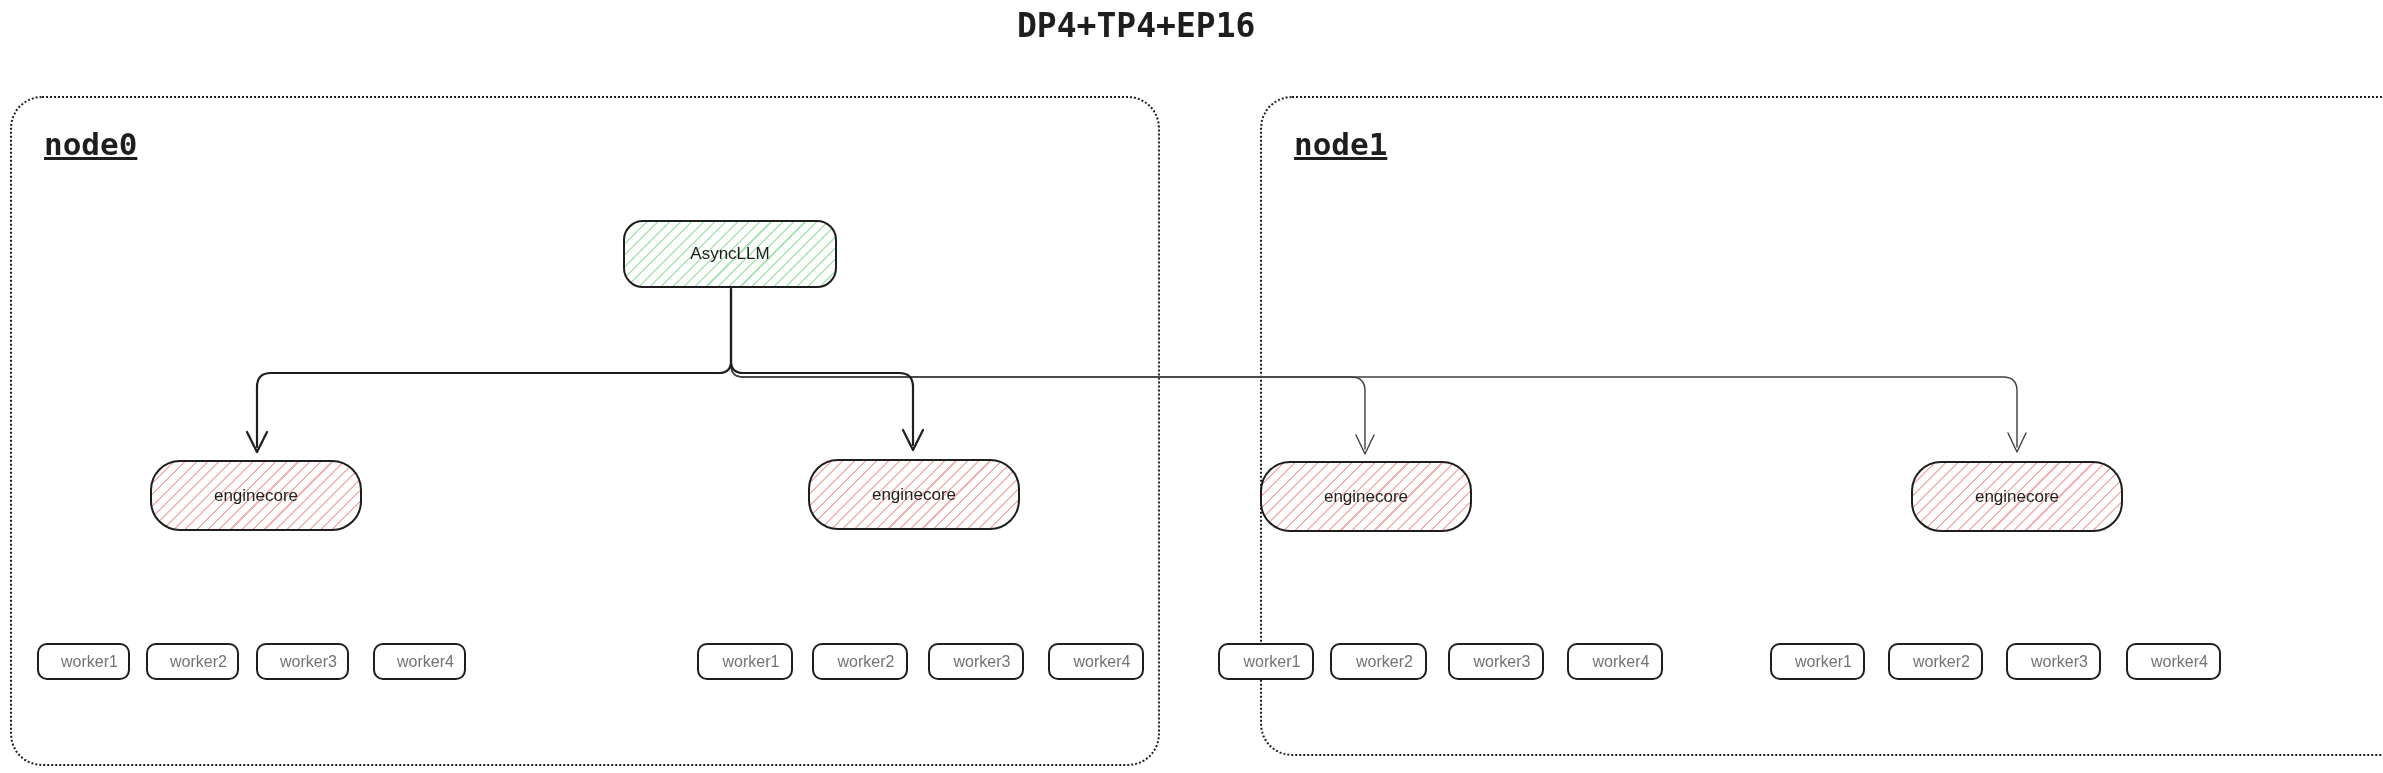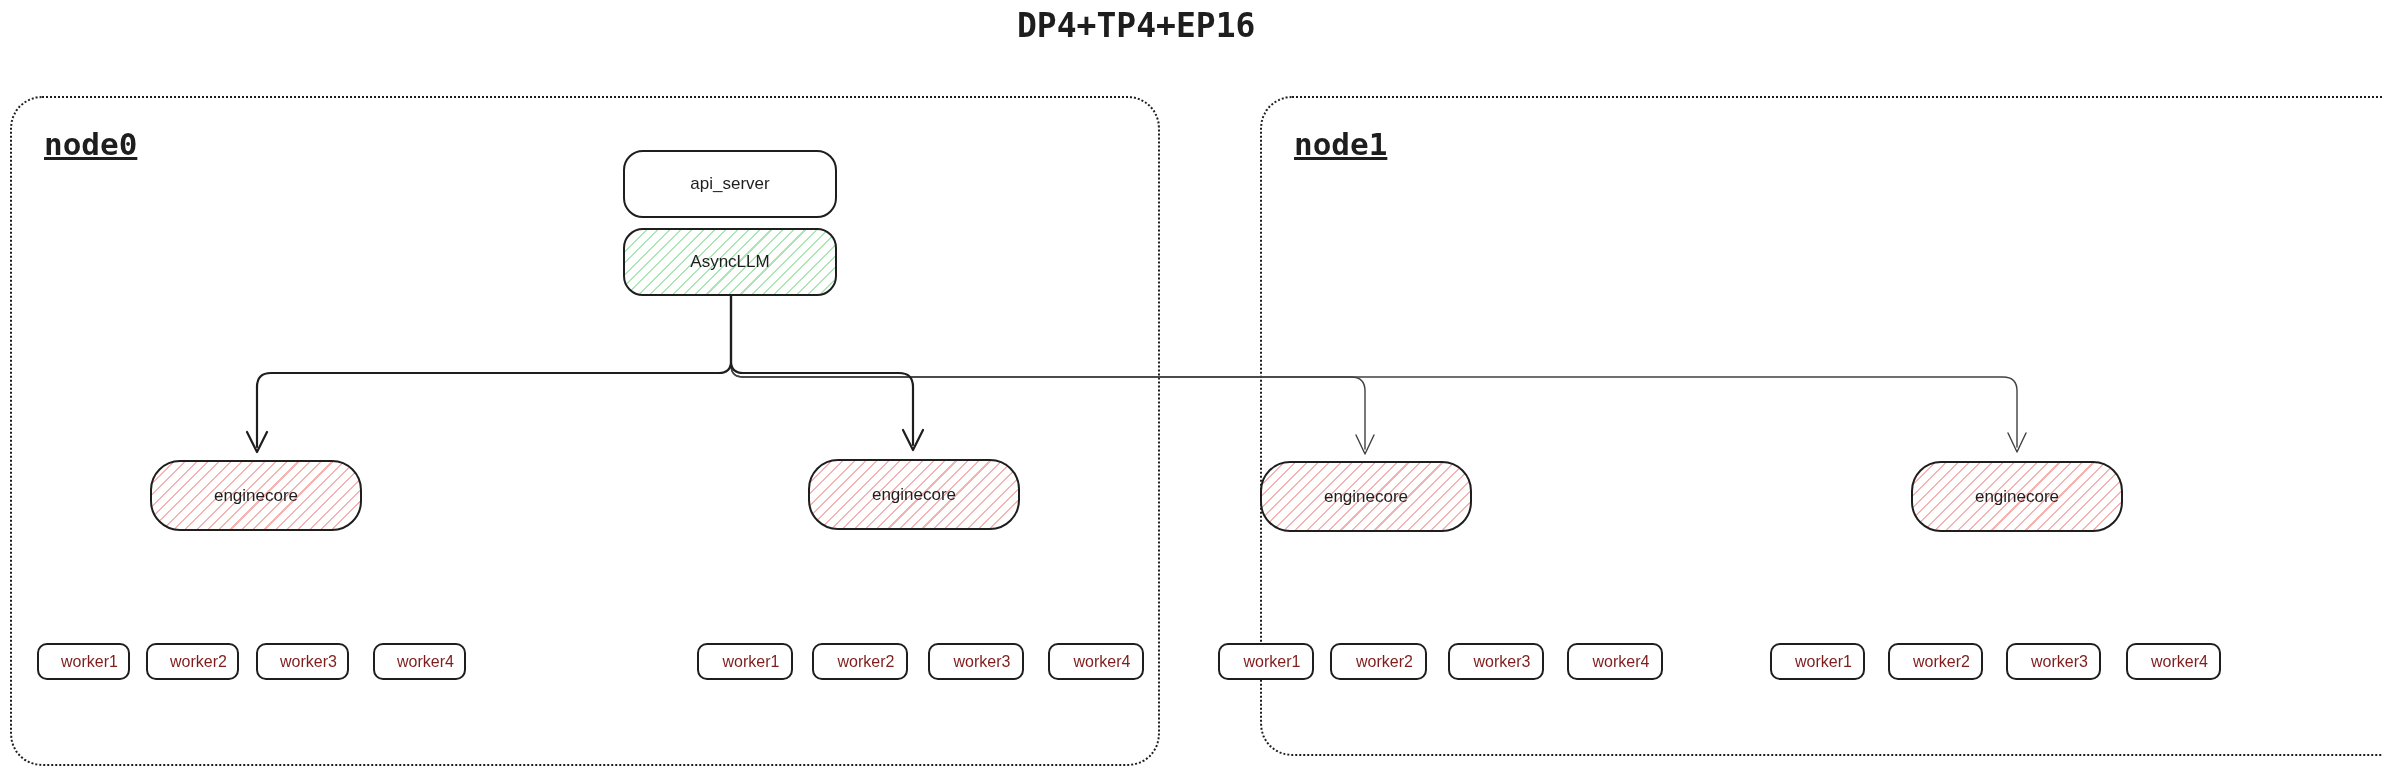--- a/index.html
+++ b/index.html
@@ -57,35 +57,34 @@
   .apiserver{left:623px;top:150px;width:214px;height:68px;border-radius:20px;}
   .asyncllm{left:623px;top:220px;width:214px;height:68px;border-radius:20px;}
   .engine{width:212px;height:71px;border-radius:30px;}
   .engine1{left:150px;top:460px;}
   .engine2{left:808px;top:459px;}
   .engine3{left:1260px;top:461px;}
   .engine4{left:1911px;top:461px;}
   .hatch-green{
     background-color:#ffffff;
     background-image:repeating-linear-gradient(135deg, transparent 0px, transparent 6.5px, #abe7b5 6.5px, #abe7b5 8px);
-    margin-top:8px;
   }
   .hatch-red{
     background-color:#ffffff;
     background-image:repeating-linear-gradient(135deg, transparent 0px, transparent 6.5px, #f5b4b2 6.5px, #f5b4b2 8px);
   }
   .worker{
     position:absolute;
     top:643px;height:37px;
     border:2px solid #1e1e1e;
     border-radius:10px;
     background:#ffffff;
     display:flex;align-items:center;justify-content:center;
     font-size:16px;
-    color:#7f1d1d;
+    color:#737373;
     box-sizing:border-box;
     white-space:nowrap;
     padding-left:12px;
   }
 </style>
 </head>
 <body>
 
 <div class="canvas">
 
@@ -113,23 +112,20 @@
     <g stroke="#1e1e1e" stroke-width="2.2" fill="none" stroke-linecap="round" stroke-linejoin="round">
       <path d="M 731 289 L 731 361 Q 731 373 719 373 L 271 373 Q 257 373 257 387 L 257 447"></path>
       <path d="M 247 432 L 257 452 L 267 432"></path>
     </g>
     <g stroke="#1e1e1e" stroke-width="2.2" fill="none" stroke-linecap="round" stroke-linejoin="round">
       <path d="M 731 289 L 731 361 Q 731 373 743 373 L 899 373 Q 913 373 913 387 L 913 445"></path>
       <path d="M 903 430 L 913 450 L 923 430"></path>
     </g>
   </svg>
 
-  <div class="box apiserver">
-    <span>api_server</span>
-  </div>
 
   <div class="box asyncllm hatch-green">
     <span>AsyncLLM</span>
   </div>
 
   <div class="box engine engine1 hatch-red">
     <span>enginecore</span>
   </div>
   <div class="box engine engine2 hatch-red">
     <span>enginecore</span>

